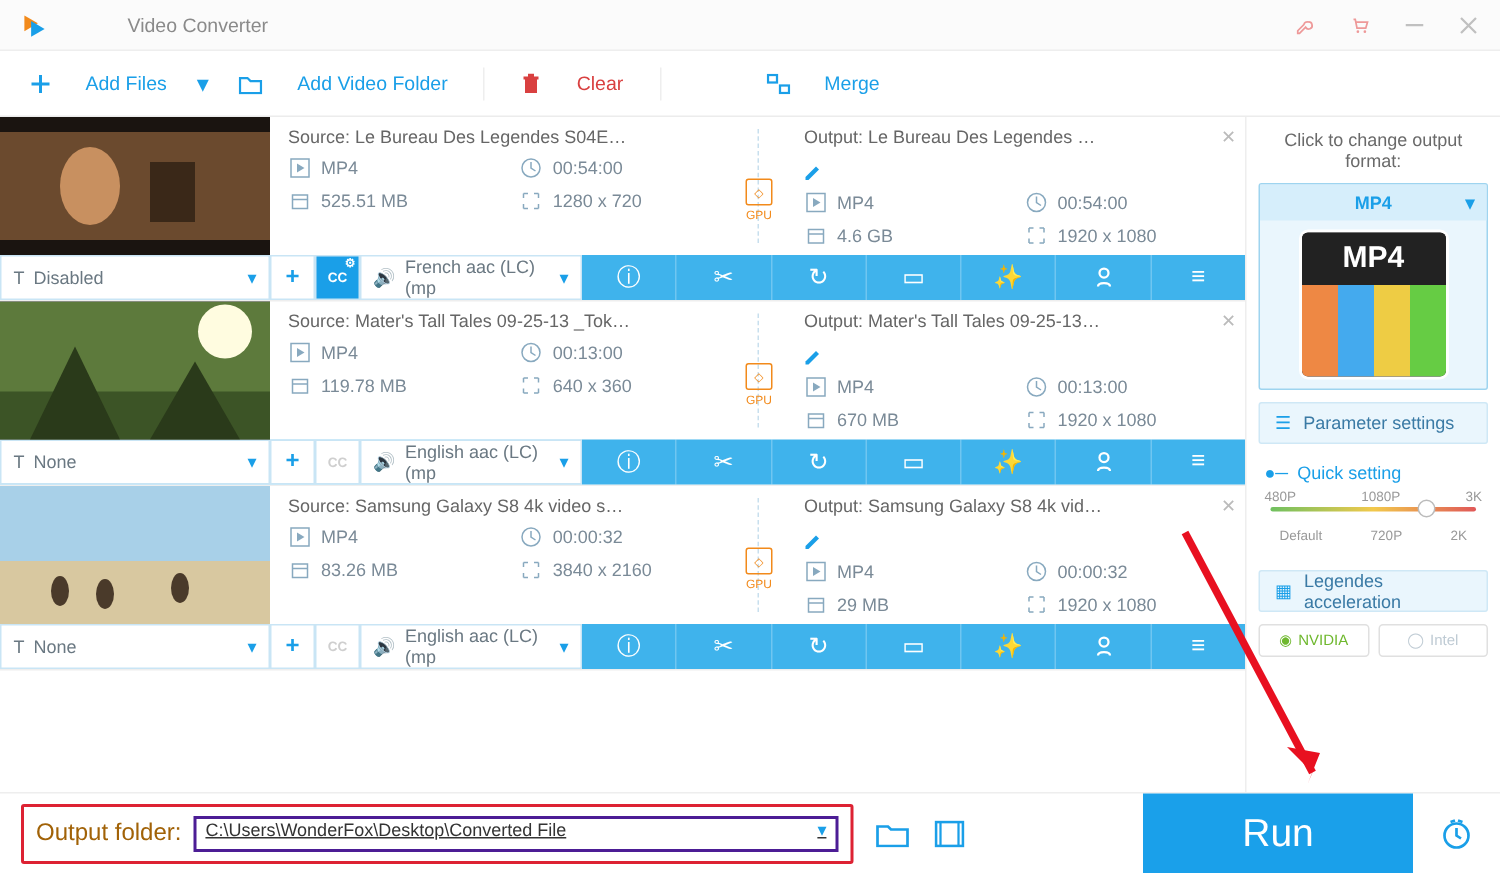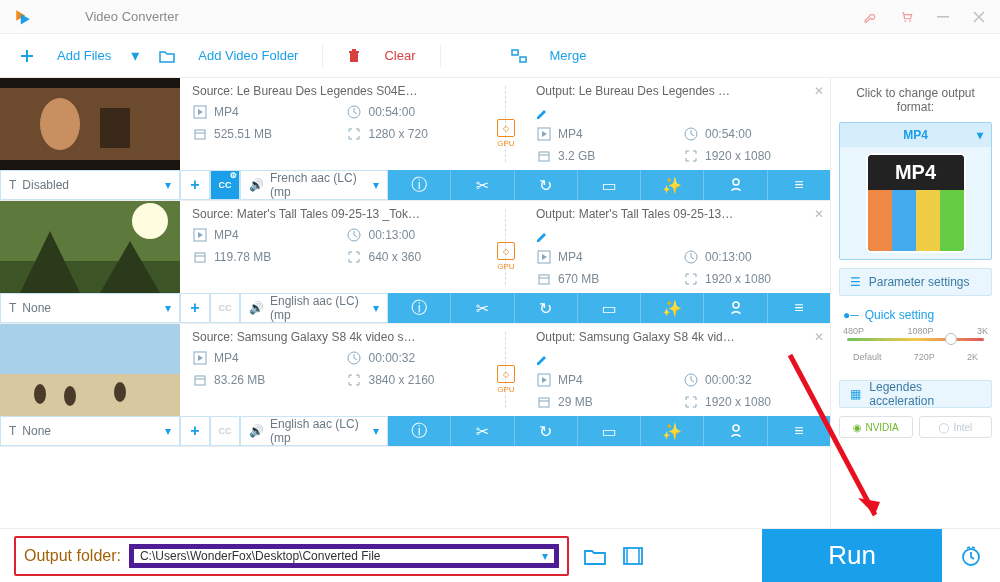--- a/index.html
+++ b/index.html
@@ -73,21 +73,21 @@
 .slider .knob { position:absolute; top:7px; left:70%; width:12px; height:12px; background:#fff; border:1px solid #bbb; border-radius:50%; }
 .hwbtns { display:flex; gap:6px; }
 .hwchip { flex:1; height:22px; border:1px solid #e0e0e0; border-radius:3px; display:flex; align-items:center; justify-content:center; font-size:10px; gap:4px; }
 .hwchip.nv { color:#6fb82e; }
 .hwchip.intel { color:#bfcbd4; }
 
 
 .bottom { position: absolute; bottom: 0; left:0; right:0; height: 54px; display: flex; align-items: center; padding: 0 14px; gap: 14px; border-top: 1px solid #eee; }
 .outbox { display: flex; align-items: center; gap: 8px; border: 2px solid #d23; padding: 6px 8px; border-radius: 2px; }
 .outlabel { font-size: 16px; color: #a16207; }
-.outfield { width: 430px; height: 24px; border:5px solid #4c1d95; font-size:12px; padding: 0 6px; display:flex; align-items:flex-start; color:#333; background:#fff; position:relative; }
+.outfield { width: 430px; height: 24px; border:2px solid #4c1d95; font-size:12px; padding: 0 6px; display:flex; align-items:flex-start; color:#333; background:#fff; position:relative;text-decoration:underline; }
 .outfield .arr { margin-left:auto; color:#1a9fe8; }
 .ficon { color:#1a9fe8; cursor:pointer; width:24px; height:24px; display:flex;align-items:center;justify-content:center; }
 .runbtn { margin-left: 10px; width: 180px; height: 54px; background: #1aa0ea; color: #fff; font-size: 26px; display:flex; align-items:center; justify-content:center; cursor:pointer; }
 .clock { color:#1a9fe8; width:30px; display:flex;align-items:center;justify-content:center; cursor:pointer; }
 
 
 .arrow-ann { position:absolute; pointer-events:none; }
 
 svg { display:block; }
 </style>
@@ -239,21 +239,21 @@
                   </span>
                   <span>00:54:00</span>
                 </div>
               <div class="metric">
                   <span class="mi">
                     <svg width="14" height="14" viewBox="0 0 14 14">
                       <rect x="2" y="3" width="10" height="9" fill="none" stroke="currentColor"></rect>
                       <path d="M2 6h10" stroke="currentColor"></path>
                     </svg>
                   </span>
-                  <span>3.2 GB</span>
+                  <span>4.6 GB</span>
                 </div>
               <div class="metric">
                   <span class="mi">
                     <svg width="14" height="14" viewBox="0 0 14 14">
                       <path d="M2 2h3M2 2v3M12 2h-3M12 2v3M2 12h3M2 12v-3M12 12h-3M12 12v-3" stroke="currentColor" fill="none"></path>
                     </svg>
                   </span>
                   <span>1920 x 1080</span>
                 </div>
             </div>

